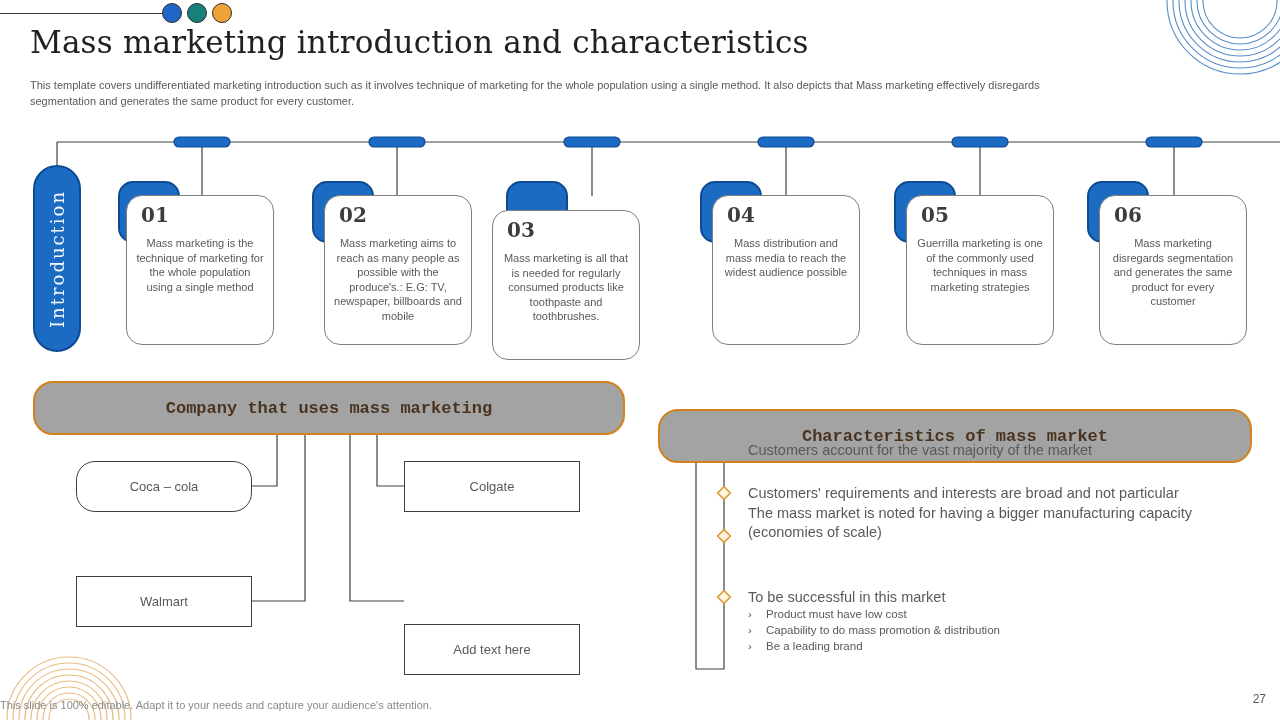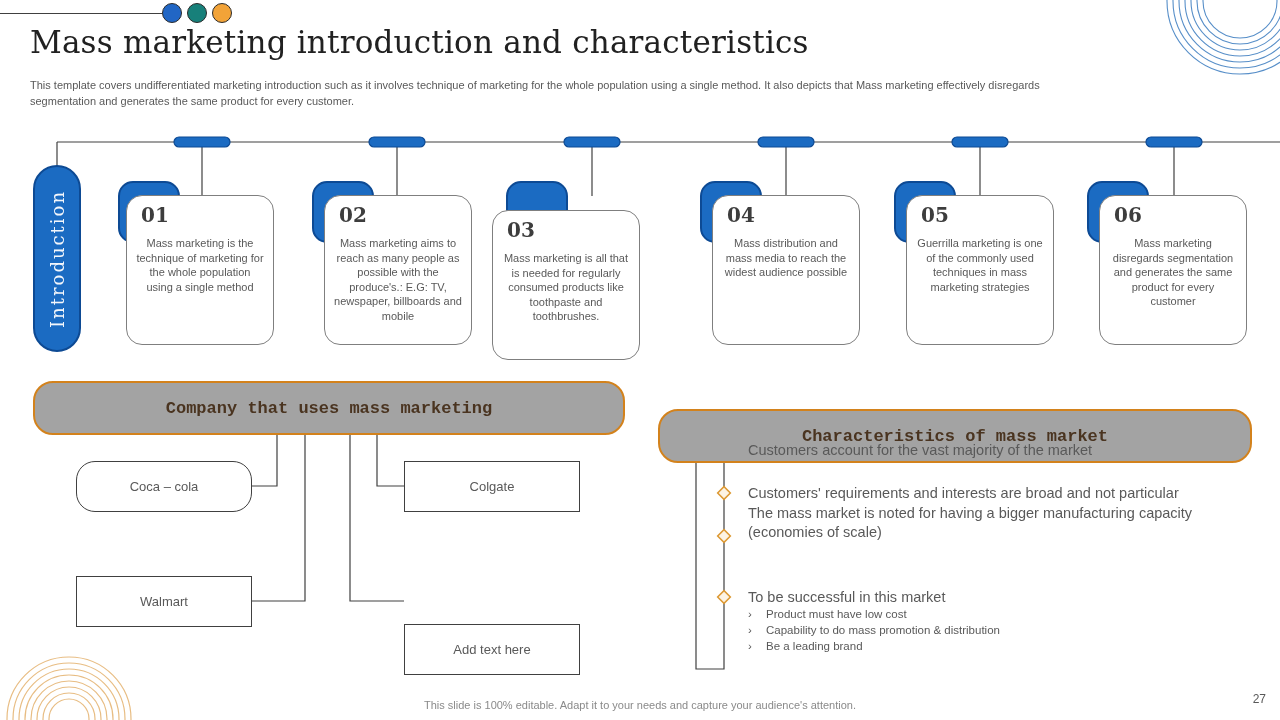--- a/index.html
+++ b/index.html
@@ -83,21 +83,21 @@
     position:absolute;left:748px;width:448px;z-index:3;
     font-size:14.5px;line-height:19px;color:#595959;
   }
   .bl1{top:441px;} .bl2{top:484px;} .bl3{top:504px;} .bl4{top:588px;}
   .sub-bullets{position:absolute;left:748px;top:606px;z-index:3;}
   .sub-bullet{font-size:11.5px;line-height:16px;color:#595959;display:flex;}
   .sub-marker{width:18px;color:#595959;}
 
   
   .footer-note{
-    position:absolute;left:0;top:699px;width:1280px;text-align:center;
+    position:absolute;left:0;top:699px;width:1280px;
     font-size:11px;color:#8a8a8a;z-index:3;
   }
   .page-number{
     position:absolute;right:46px;top:686px;font-size:12px;color:#595959;z-index:3;margin-top:6px;
   }
 </style>
 </head>
 <body>
 
 <div class="slide">

